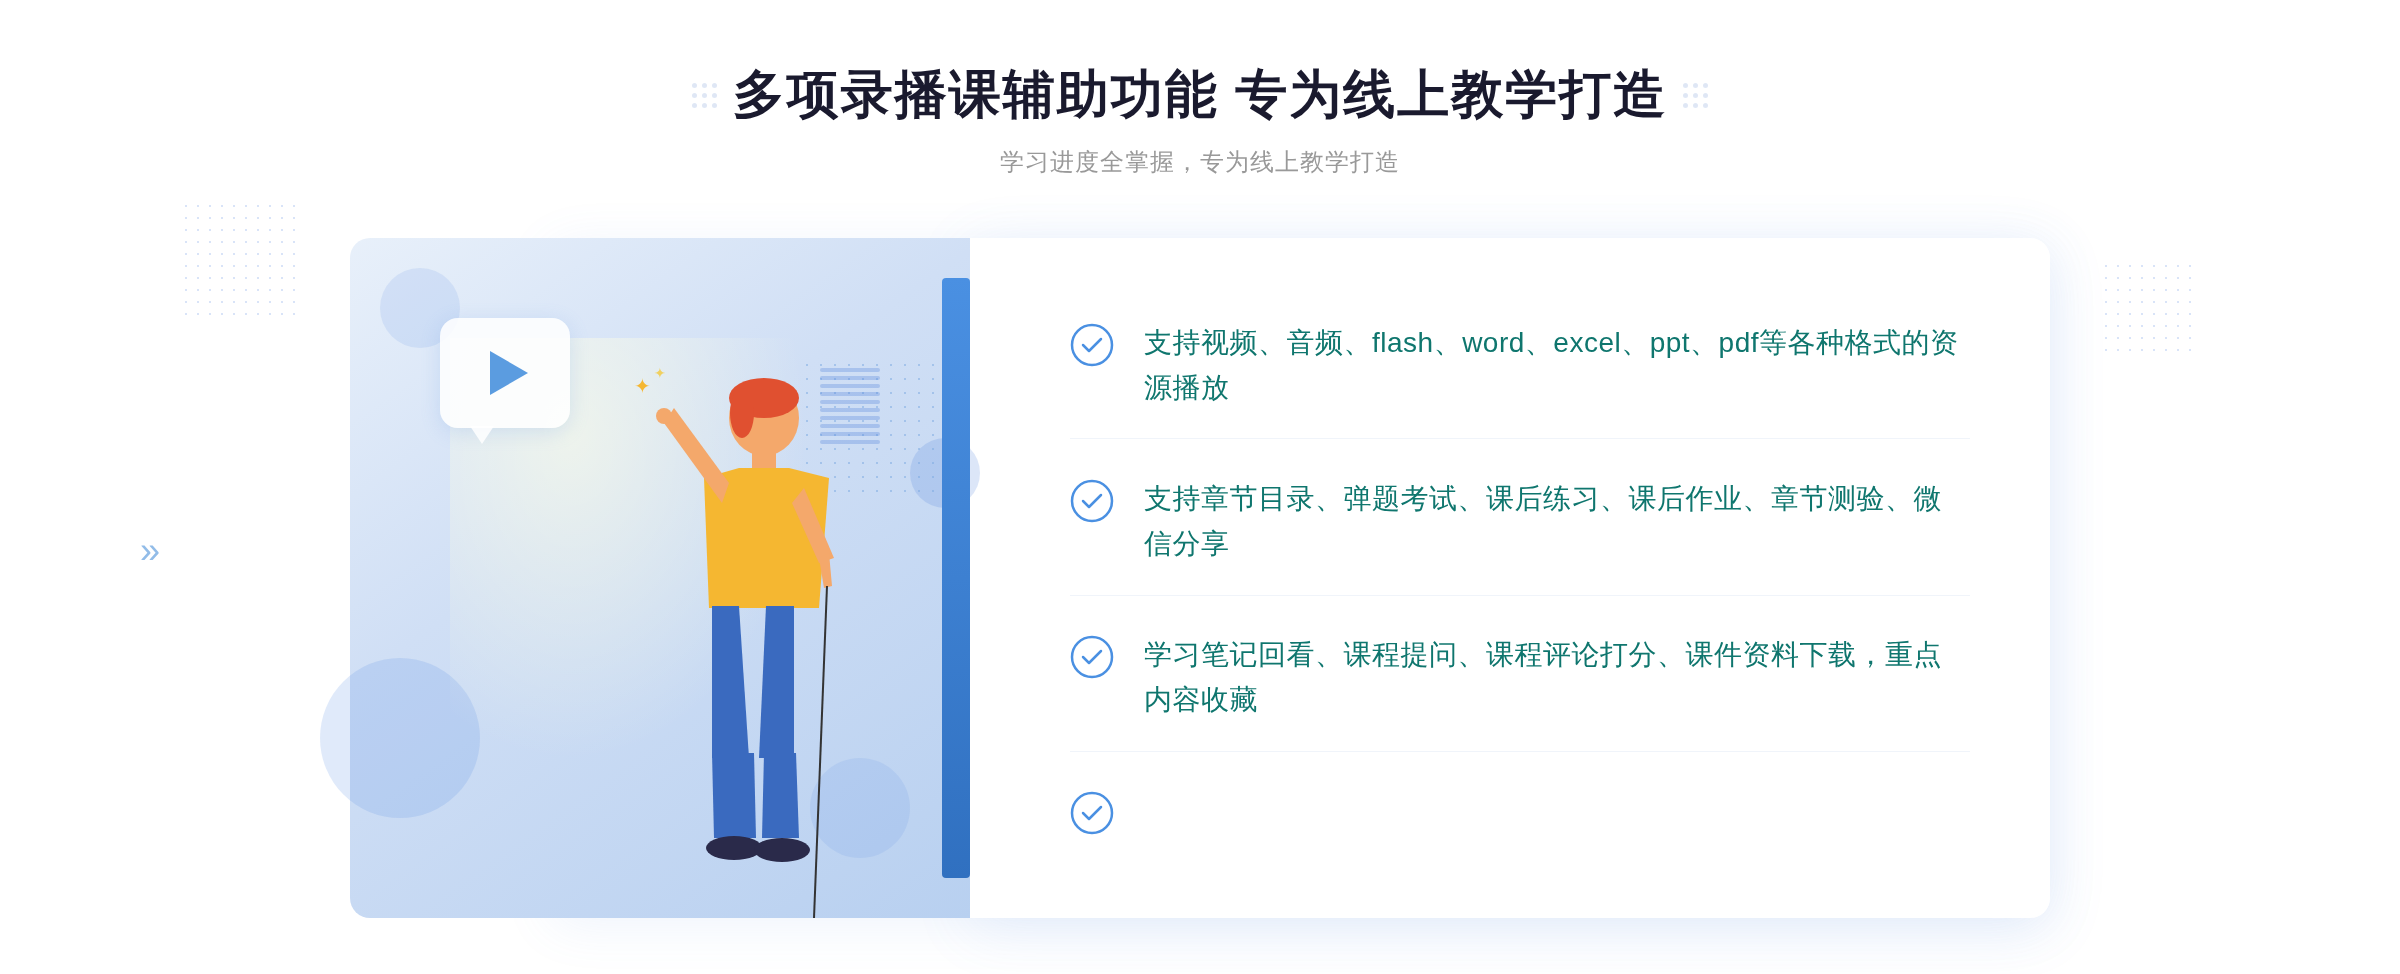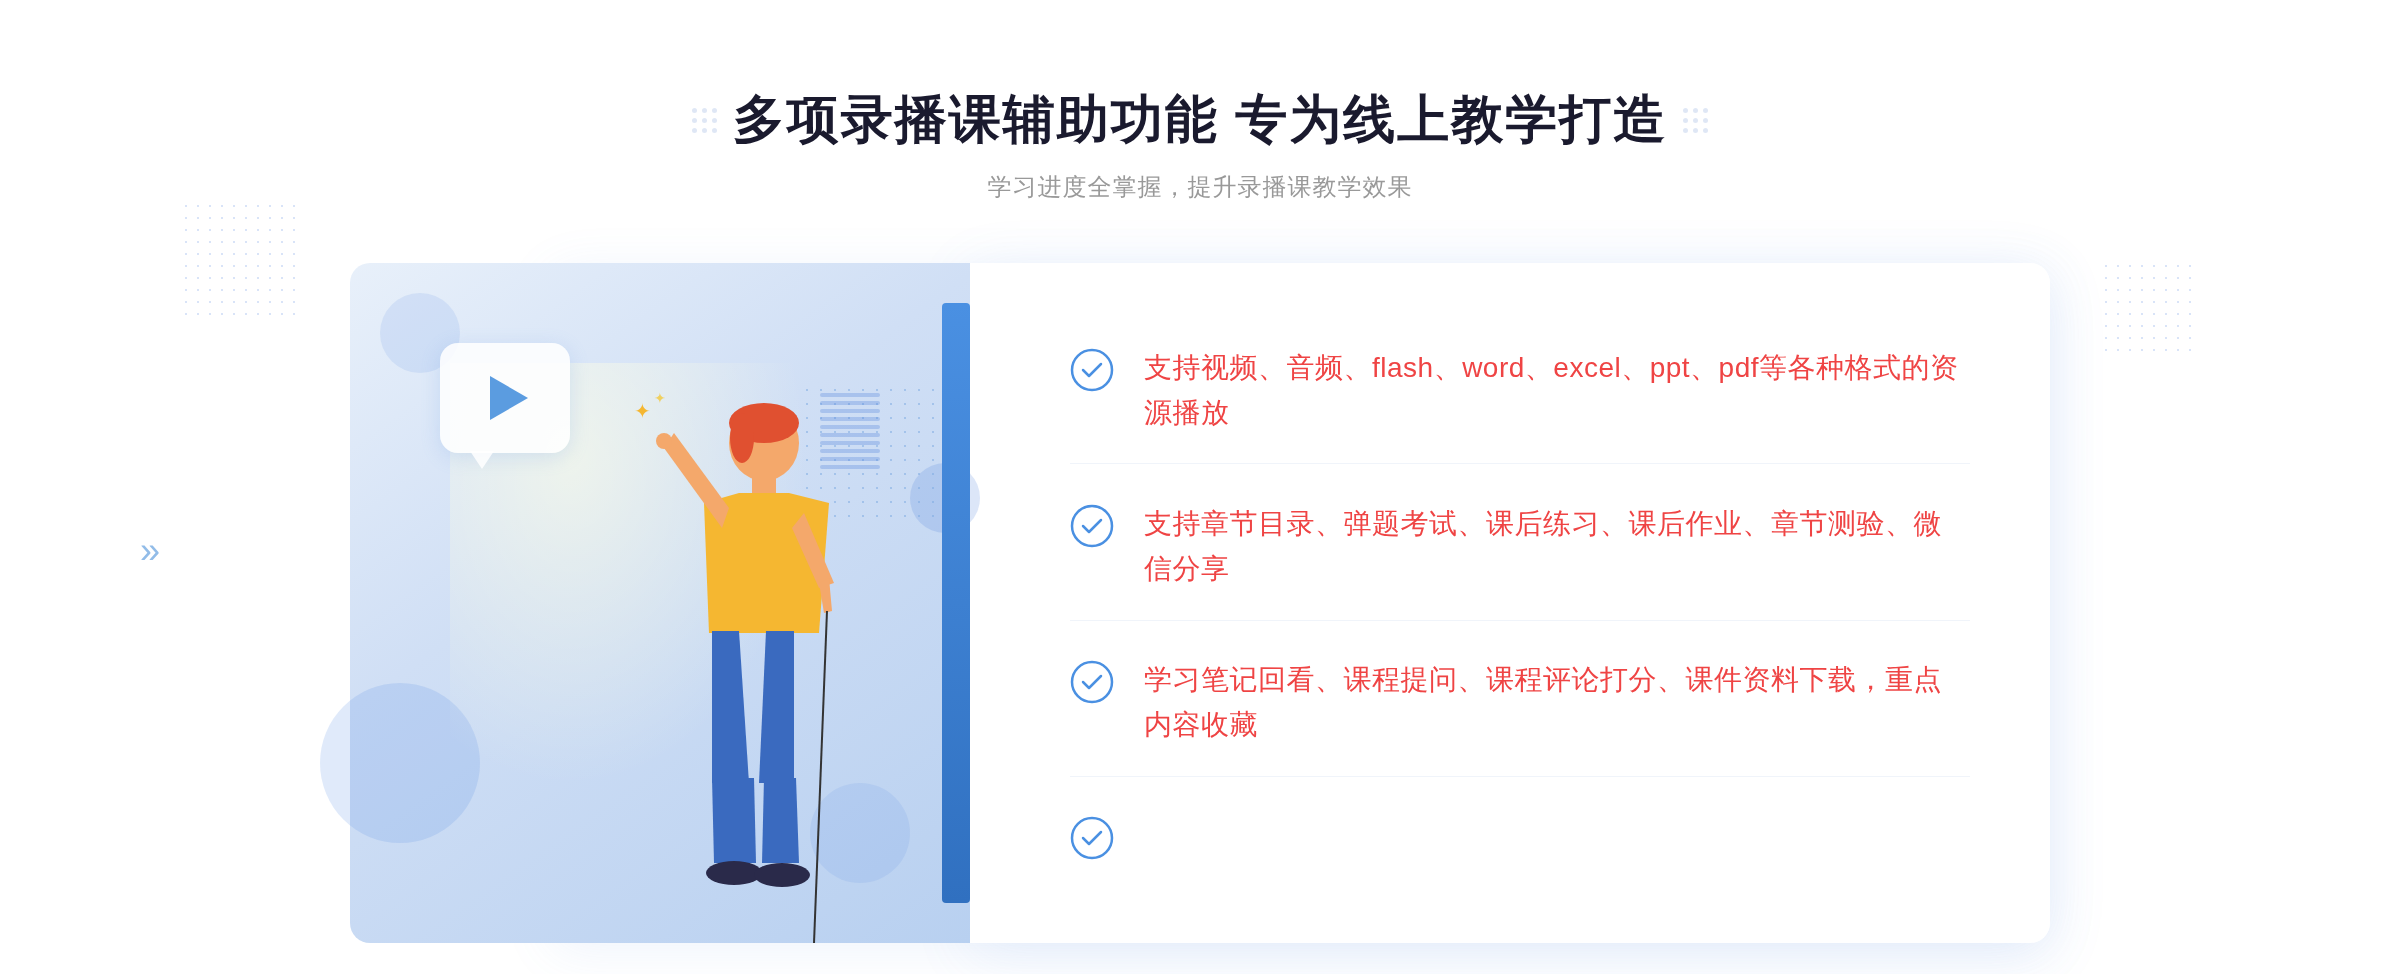--- a/index.html
+++ b/index.html
@@ -56,21 +56,20 @@
     .header-section {
       text-align: center;
       margin-bottom: 60px;
       position: relative;
     }
     .header-title-row {
       display: flex;
       align-items: center;
       justify-content: flex-start;
       gap: 16px;
-      margin-top: 25px;
     }
     .title-dots {
       display: flex;
       flex-direction: column;
       gap: 5px;
       opacity: 0.4;
     }
     .title-dots span {
       display: flex;
       gap: 5px;
@@ -279,21 +278,21 @@
       height: 44px;
       margin-top: 2px;
     }
     .check-icon svg {
       width: 44px;
       height: 44px;
     }
 
     .feature-text {
       font-size: 28px;
-      color: #ef4444;
+      color: #0f766e;
       line-height: 1.6;
       letter-spacing: 0.5px;
     }
 
     
     .card-bg {
       position: absolute;
       top: 0;
       left: 200px;
       right: 0;
@@ -353,21 +352,21 @@
             <i></i>
             <i></i>
           </span>
         <span>
             <i></i>
             <i></i>
             <i></i>
           </span>
       </div>
     </div>
-    <p class="sub-title">学习进度全掌握，提升录播课教学效果</p>
+    <p class="sub-title">学习进度全掌握，专为线上教学打造</p>
   </div>
 
   <div class="content-area">
 
     <div class="card-bg"></div>
 
     <div class="content-inner">
 
       <div class="illustration-panel">
 

